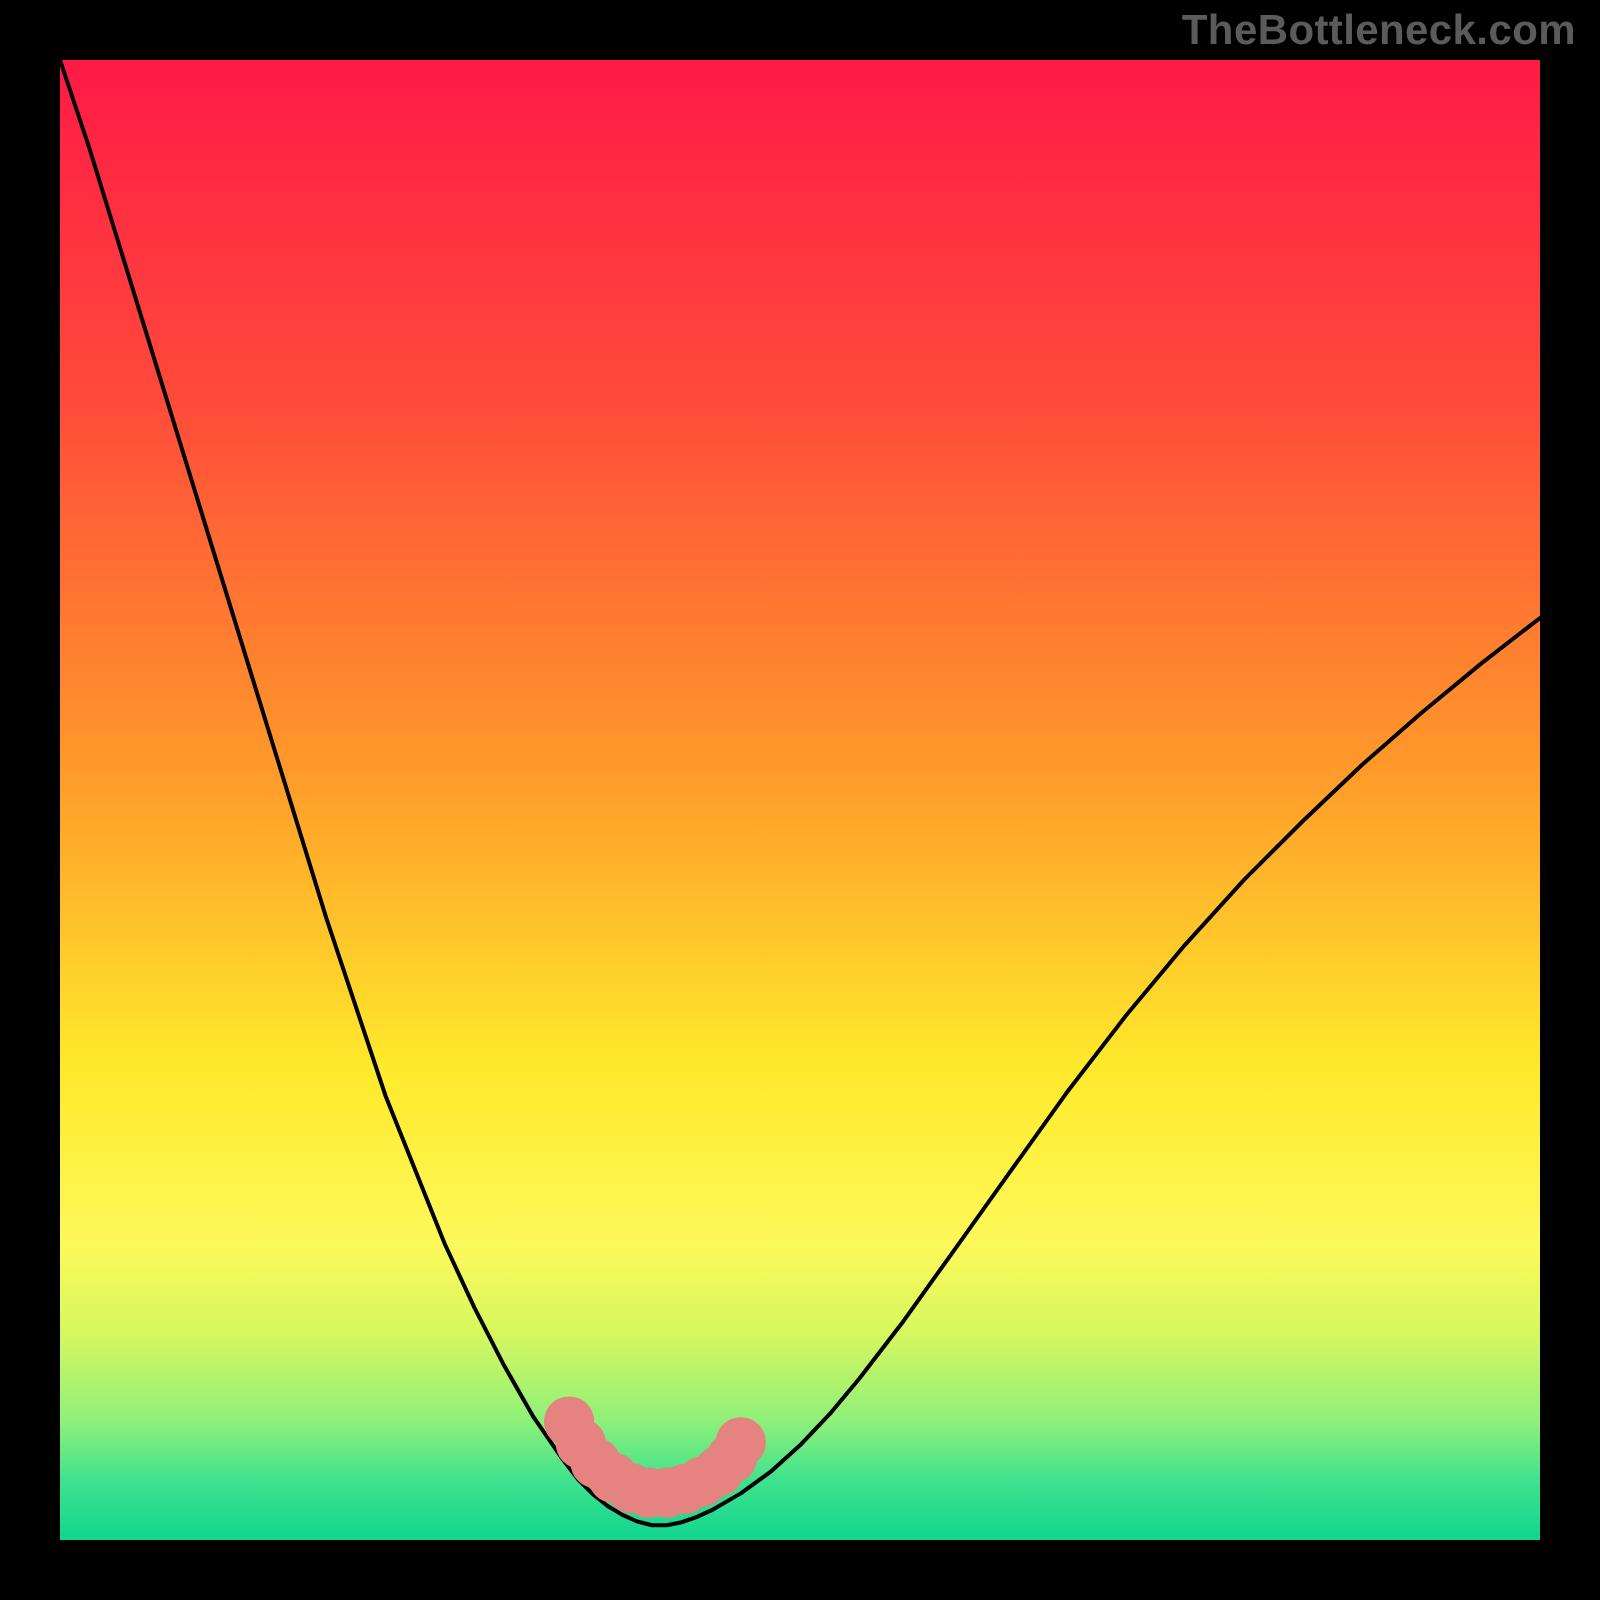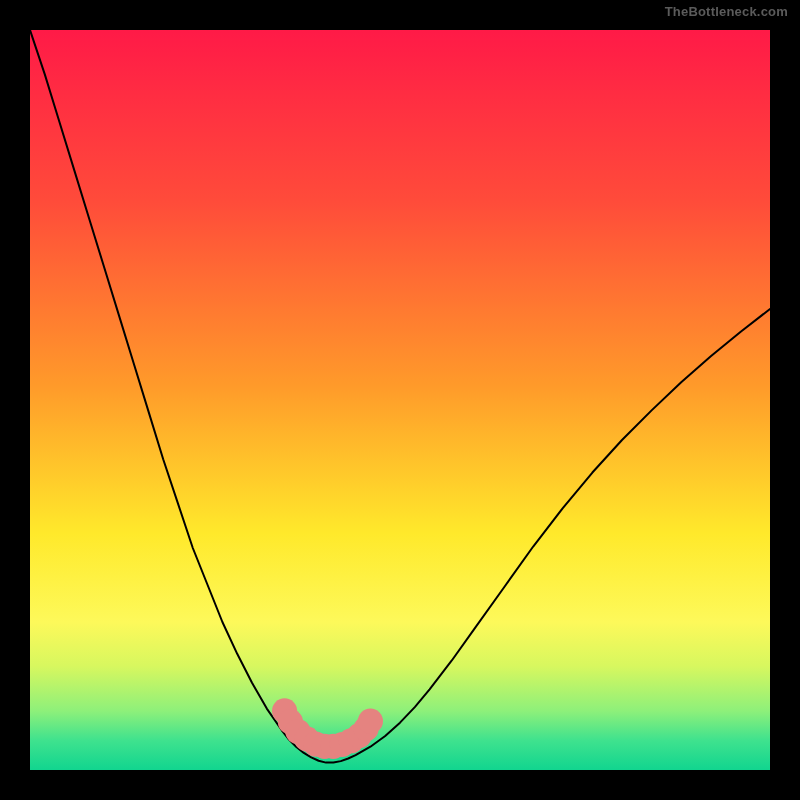--- a/index.html
+++ b/index.html
@@ -15,21 +15,21 @@
     position: relative;
     width: 800px;
     height: 800px;
     background: #000;
   }
   .watermark {
     position: absolute;
     top: 4px;
     right: 12px;
     color: #5b5b5b;
-    font-size: 13px;
+    font-size: 21px;
     font-weight: 600;
     letter-spacing: 0.2px;
     z-index: 3;
   }
   .plot-area {
     position: absolute;
     left: 30px;
     top: 30px;
     width: 740px;
     height: 740px;

